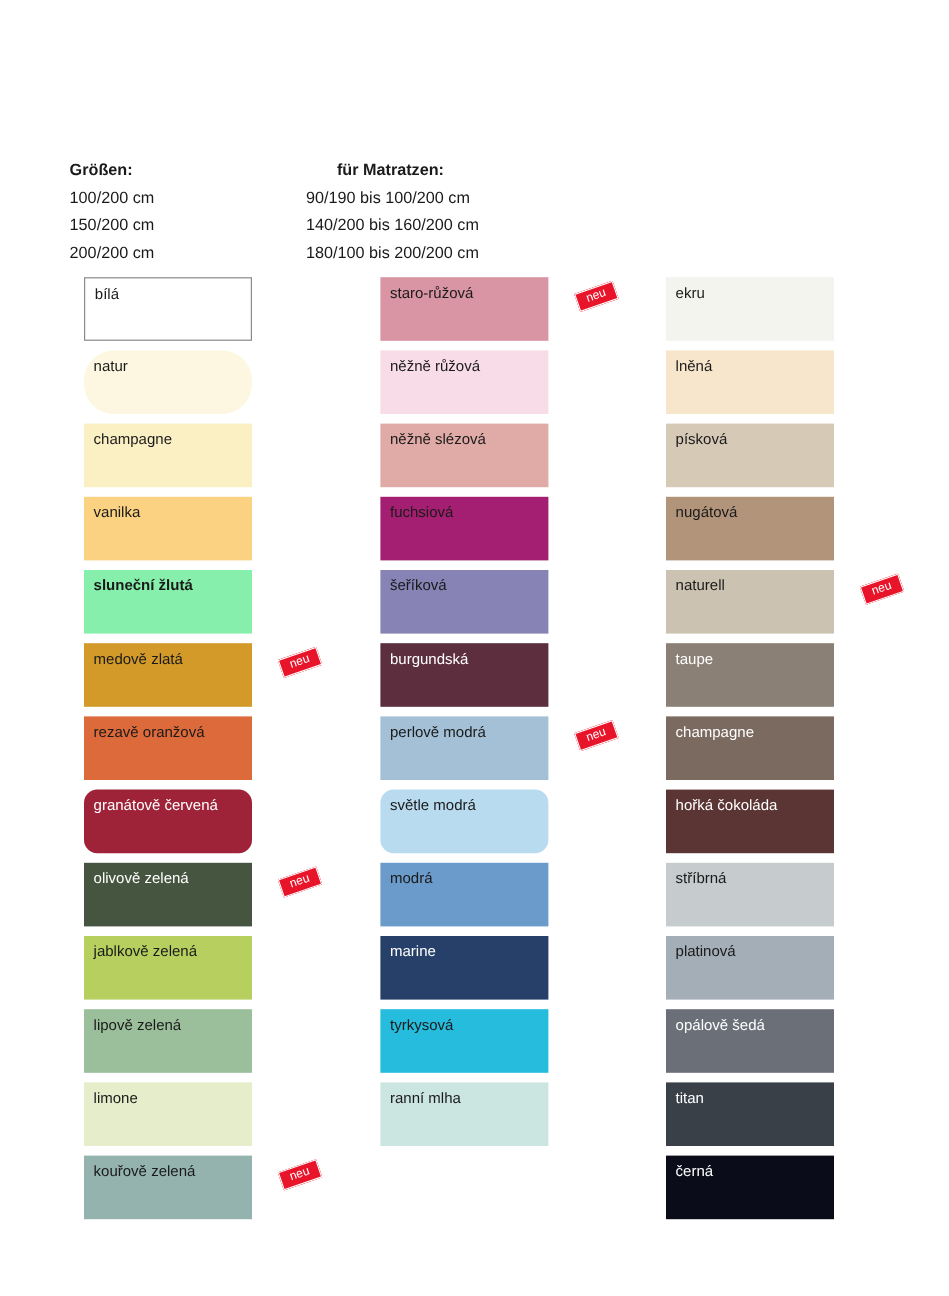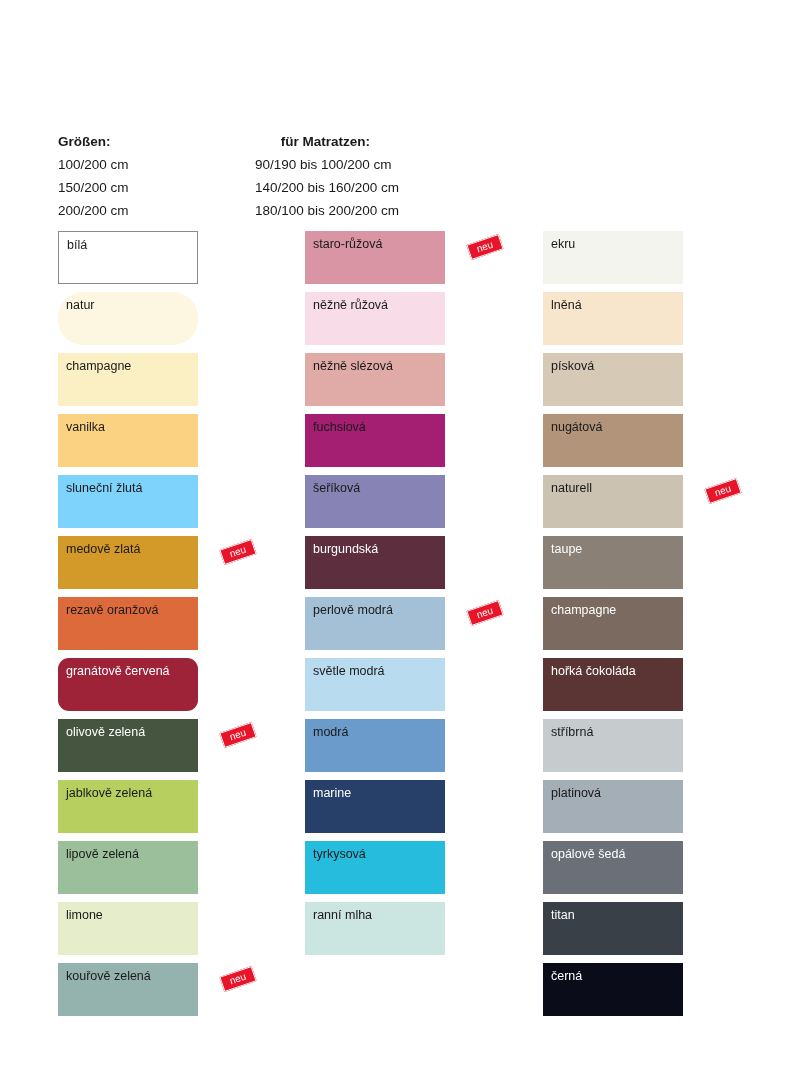--- a/index.html
+++ b/index.html
@@ -57,20 +57,21 @@
   .grid {
     position: absolute;
     left: 0;
     top: 231px;
     width: 791px;
   }
   .column {
     position: absolute;
     top: 0;
     width: 140px;
+    margin-left: 12px;
   }
   .column.c0 { left: 58px; }
   .column.c1 { left: 305px; }
   .column.c2 { left: 543px; }
 
   .swatch {
     position: relative;
     width: 140px;
     height: 53px;
     margin-bottom: 8px;
@@ -143,21 +144,21 @@
       </div>
       <div class="swatch" style="background: rgb(253, 246, 224); border-radius: 25px;">
         <span class="swatch-label">natur</span>
       </div>
       <div class="swatch" style="background: rgb(251, 240, 196);">
         <span class="swatch-label">champagne</span>
       </div>
       <div class="swatch" style="background: rgb(251, 210, 129);">
         <span class="swatch-label">vanilka</span>
       </div>
-      <div class="swatch" style="background: #7dd3fc;">
+      <div class="swatch" style="background: #86efac; font-weight: bold;">
         <span class="swatch-label">sluneční žlutá</span>
       </div>
       <div class="swatch" style="background: rgb(211, 154, 41);">
         <span class="swatch-label">medově zlatá</span>
         <div class="neu-badge" style="background: rgb(232, 21, 42);">
           <span>neu</span>
         </div>
       </div>
       <div class="swatch" style="background: rgb(221, 106, 58);">
         <span class="swatch-label">rezavě oranžová</span>
@@ -208,21 +209,21 @@
       </div>
       <div class="swatch light-text" style="background: rgb(93, 47, 62);">
         <span class="swatch-label">burgundská</span>
       </div>
       <div class="swatch" style="background: rgb(163, 192, 214);">
         <span class="swatch-label">perlově modrá</span>
         <div class="neu-badge" style="background: rgb(232, 21, 42);">
           <span>neu</span>
         </div>
       </div>
-      <div class="swatch" style="background: rgb(185, 219, 240);">
+      <div class="swatch" style="background: rgb(185, 219, 240); border-radius: 11px;">
         <span class="swatch-label">světle modrá</span>
       </div>
       <div class="swatch" style="background: rgb(106, 155, 202);">
         <span class="swatch-label">modrá</span>
       </div>
       <div class="swatch light-text" style="background: rgb(39, 64, 106);">
         <span class="swatch-label">marine</span>
       </div>
       <div class="swatch" style="background: rgb(37, 188, 221);">
         <span class="swatch-label">tyrkysová</span>

